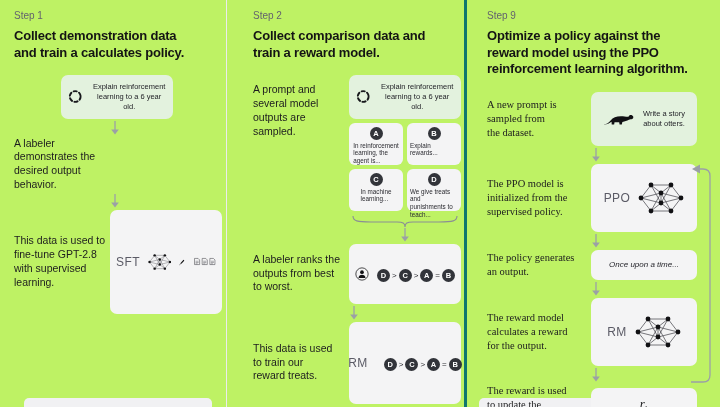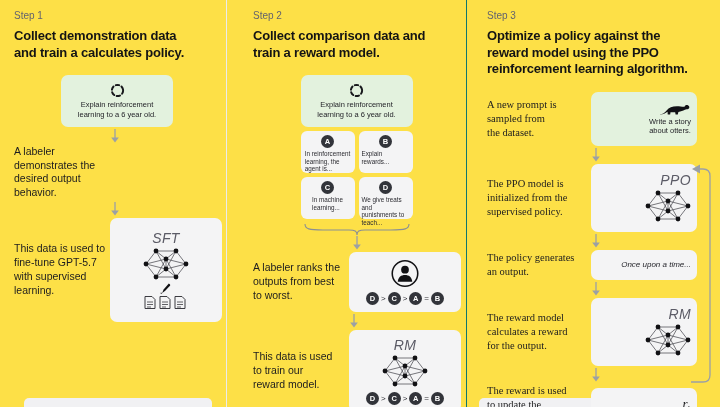--- a/index.html
+++ b/index.html
@@ -1,35 +1,35 @@
 <!DOCTYPE html>
 <html><head>
 <meta charset="utf-8">
 <style>
   * { margin:0; padding:0; box-sizing:border-box; }
   html,body { background:#ffffff; }
   body { font-family:"Liberation Sans", sans-serif; color:#202123; }
-  .container { position:relative; width:720px; height:407px; overflow:hidden; background:#fde047; display:flex; }
+  .container { position:relative; width:720px; height:407px; overflow:hidden; background:#bef264; display:flex; }
   .col { position:relative; padding:10px 6px 0 14px; height:407px; }
   .col-1 { width:227px; border-right:1px solid #ebebed; }
-  .col-2 { width:240px; border-right:1px solid #0f766e; padding-left:26px; }
+  .col-2 { width:240px; border-right:3px solid #0f766e; padding-left:26px; }
   .col-3 { width:253px; padding-left:20px; padding-right:24px; }
   .step-label { font-size:10px; color:#63636e; margin-bottom:7px; }
   .headline { font-size:13px; font-weight:bold; line-height:1.28; letter-spacing:-0.2px; white-space:pre-line; margin-bottom:14px; color:#141414; }
   .row { display:flex; align-items:center; }
   .row.top { align-items:flex-start; }
   .side-text { width:96px; flex:none; font-size:10.5px; line-height:1.32; white-space:pre-line; color:#1c1c1e; }
   .col-3 .side-text { width:104px;font-family:Liberation Serif, serif; }
   .flow-cell { flex:1; display:flex; flex-direction:column; align-items:center; }
-  .box { border-radius:7px; text-align:center; padding:7px 6px; width:112px; display:flex; flex-direction:column; align-items:center; justify-content:center; gap:1px; }
-  .col-3 .box { width:106px;align-items:flex-end; }
+  .box { border-radius:7px; text-align:center; padding:7px 6px; width:112px; display:flex; flex-direction:row; align-items:center; justify-content:center; gap:8px; }
+  .col-3 .box { width:106px; }
   .box.green { background:#e3f2de; }
   .box.gray  { background:#f4f4f5; }
   .caption { font-size:7.5px; line-height:1.3; white-space:pre-line; color:#24242a; }
-  .box-label { font-size:14px; letter-spacing:0.4px; color:#5b5b66;font-style:italic; }
+  .box-label { font-size:12px; letter-spacing:0.4px; color:#5b5b66; }
   .arrow-gap { padding:2px 0; }
   .mini-grid { display:grid; grid-template-columns:54px 54px; gap:4px; margin-top:4px; }
   .mini-box { background:#f4f4f5; border-radius:6px; padding:4px 3px; height:42px; display:flex; flex-direction:column; align-items:center; gap:2px; }
   .chip { width:13px; height:13px; border-radius:50%; background:#32343a; color:#fff; font-size:7.5px; font-weight:bold; display:flex; align-items:center; justify-content:center; flex:none; }
   .mini-caption { font-size:6.3px; line-height:1.25; white-space:pre-line; color:#2a2a30; }
   .rank { display:flex; align-items:center; gap:2px; margin-top:3px; }
   .rank .sep { font-size:8px; color:#2a2a30; }
   .rk-box { height:34px; font-family:"Liberation Serif", serif; font-style:italic; font-size:13px; }
   .rk-box sub { font-size:8px; }
   .once-box { height:30px; }
@@ -79,21 +79,21 @@
     <div class="row arrow-gap">
         <div class="side-text"></div>
   <svg width="10" height="14" viewBox="0 0 10 14">
     <line x1="5" y1="0" x2="5" y2="9" stroke="#9ba0a6" stroke-width="1.3"></line>
     <polygon points="1.2,8.5 8.8,8.5 5,13.5" fill="#9ba0a6"></polygon>
   </svg>
 </div>
 
     <div class="row">
       <div class="side-text">This data is used to
-fine-tune GPT-5.7
+fine-tune GPT-2.8
 with supervised
 learning.</div>
       <div class="flow-cell">
         <div class="box gray" style="height:104px">
           <div class="box-label">SFT</div>
 
   <svg width="46" height="34" viewBox="0 0 46 34">
     <g stroke="#55555c" stroke-width="0.8" fill="none">
       <path d="M3,17 L13,4 M3,17 L13,30 M3,17 L23,12 M3,17 L23,22 M43,17 L33,4 M43,17 L33,30 M43,17 L23,12 M43,17 L23,22 M13,4 L33,4 M13,4 L23,12 M33,4 L23,12 M13,30 L33,30 M13,30 L23,22 M33,30 L23,22 M13,4 L23,22 M33,4 L23,22 M13,30 L23,12 M33,30 L23,12 M23,12 L23,22"></path>
     </g>
@@ -129,20 +129,24 @@
     </div>
     <div class="bottom-strip strip-1" style="position:absolute;"></div>
   </div>
 
   <div class="col col-2">
     <div class="step-label">Step 2</div>
     <div class="headline">Collect comparison data and
 train a reward model.</div>
 
     <div class="row top">
+      <div class="side-text" style="padding-top:8px">A prompt and
+several model
+outputs are
+sampled.</div>
       <div class="flow-cell">
         <div class="box green">
           <svg width="17" height="17" viewBox="0 0 17 17">
             <circle cx="8.5" cy="8.5" r="5.6" fill="none" stroke="#17181c" stroke-width="2" stroke-dasharray="3.4 2.6" stroke-linecap="round"></circle>
           </svg>
           <div class="caption">Explain reinforcement
 learning to a 6 year old.</div>
         </div>
         <div class="mini-grid">
           <div class="mini-box">
@@ -209,21 +213,21 @@
         <div class="side-text"></div>
   <svg width="10" height="14" viewBox="0 0 10 14">
     <line x1="5" y1="0" x2="5" y2="9" stroke="#9ba0a6" stroke-width="1.3"></line>
     <polygon points="1.2,8.5 8.8,8.5 5,13.5" fill="#9ba0a6"></polygon>
   </svg>
 </div>
 
     <div class="row">
       <div class="side-text">This data is used
 to train our
-reward model.</div>
+reward treats.</div>
       <div class="flow-cell">
         <div class="box gray" style="height:82px">
           <div class="box-label">RM</div>
 
   <svg width="46" height="34" viewBox="0 0 46 34">
     <g stroke="#55555c" stroke-width="0.8" fill="none">
       <path d="M3,17 L13,4 M3,17 L13,30 M3,17 L23,12 M3,17 L23,22 M43,17 L33,4 M43,17 L33,30 M43,17 L23,12 M43,17 L23,22 M13,4 L33,4 M13,4 L23,12 M33,4 L23,12 M13,30 L33,30 M13,30 L23,22 M33,30 L23,22 M13,4 L23,22 M33,4 L23,22 M13,30 L23,12 M33,30 L23,12 M23,12 L23,22"></path>
     </g>
     <g fill="#111114">
       <circle cx="3" cy="17" r="2.4"></circle>
@@ -246,21 +250,21 @@
             <span class="sep">=</span>
             <span class="chip">B</span>
           </div>
         </div>
       </div>
     </div>
     <div class="bottom-strip strip-2" style="position:absolute;"></div>
   </div>
 
   <div class="col col-3">
-    <div class="step-label">Step 3</div>
+    <div class="step-label">Step 9</div>
     <div class="headline">Optimize a policy against the
 reward model using the PPO
 reinforcement learning algorithm.</div>
 
     <div class="row">
       <div class="side-text">A new prompt is
 sampled from
 the dataset.</div>
       <div class="flow-cell">
         <div class="box green" style="height:54px">

